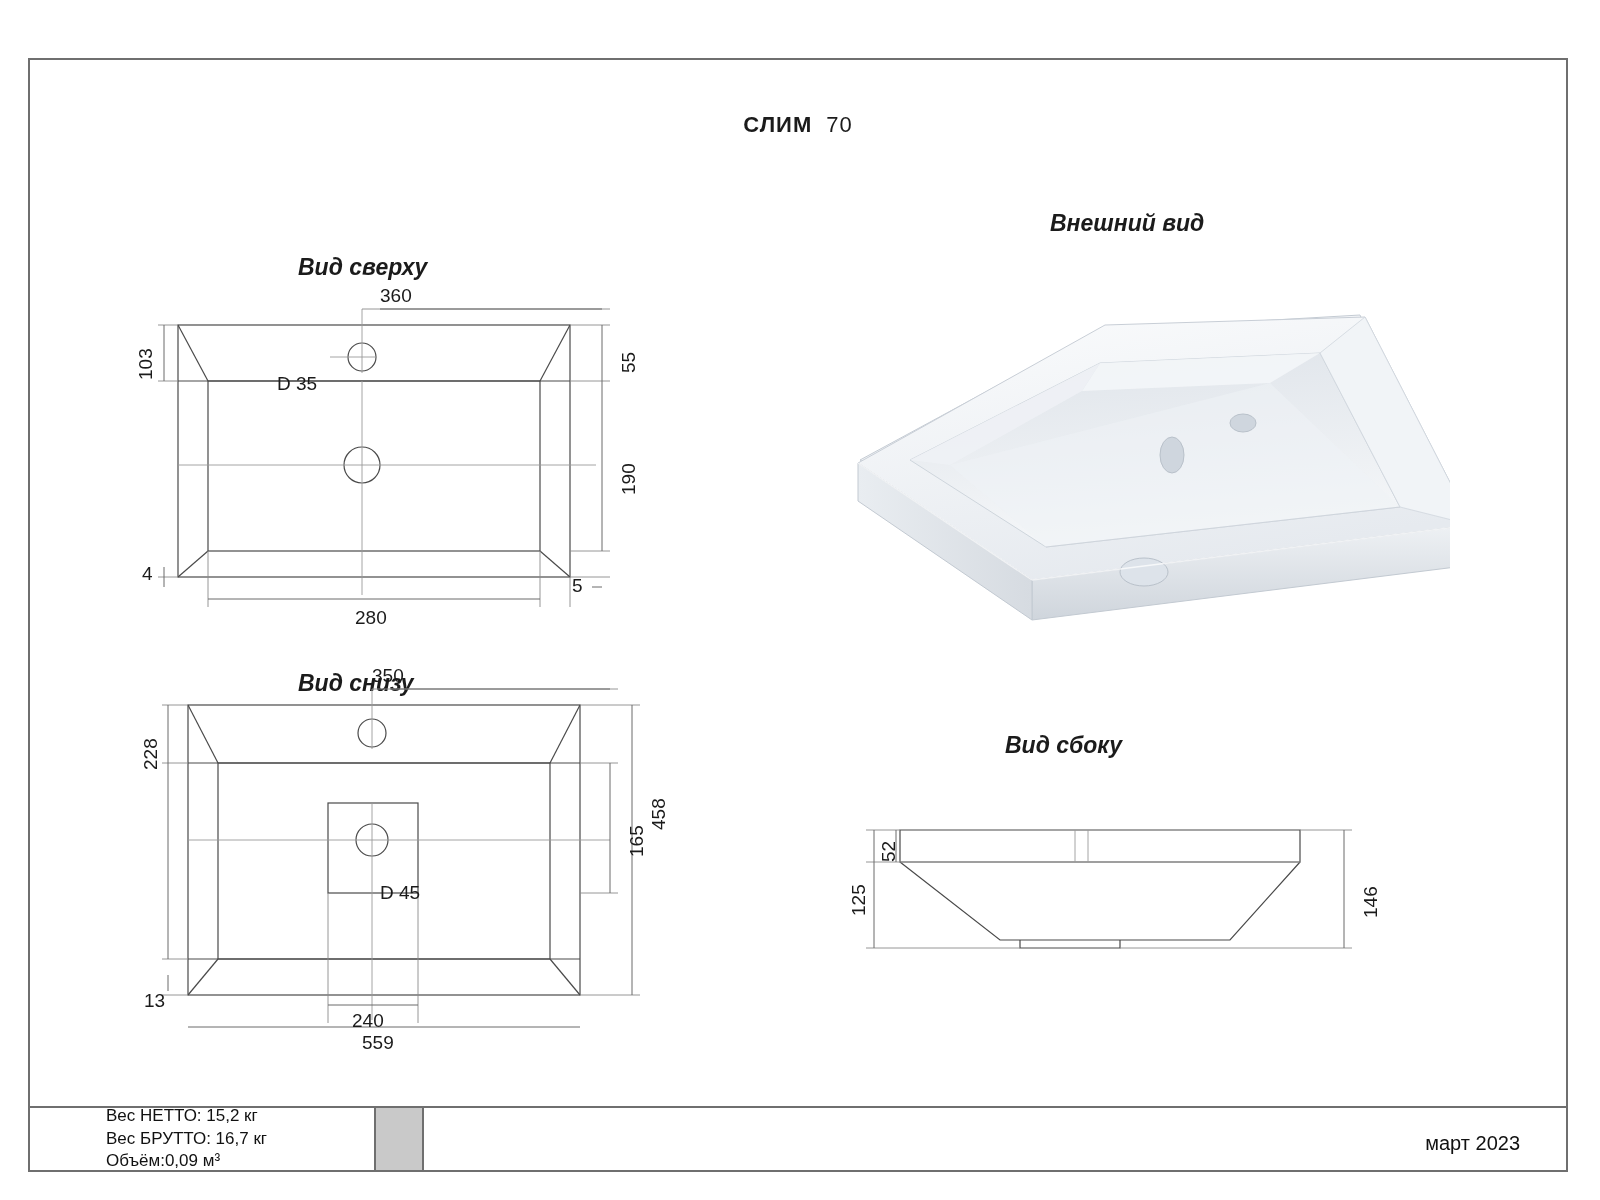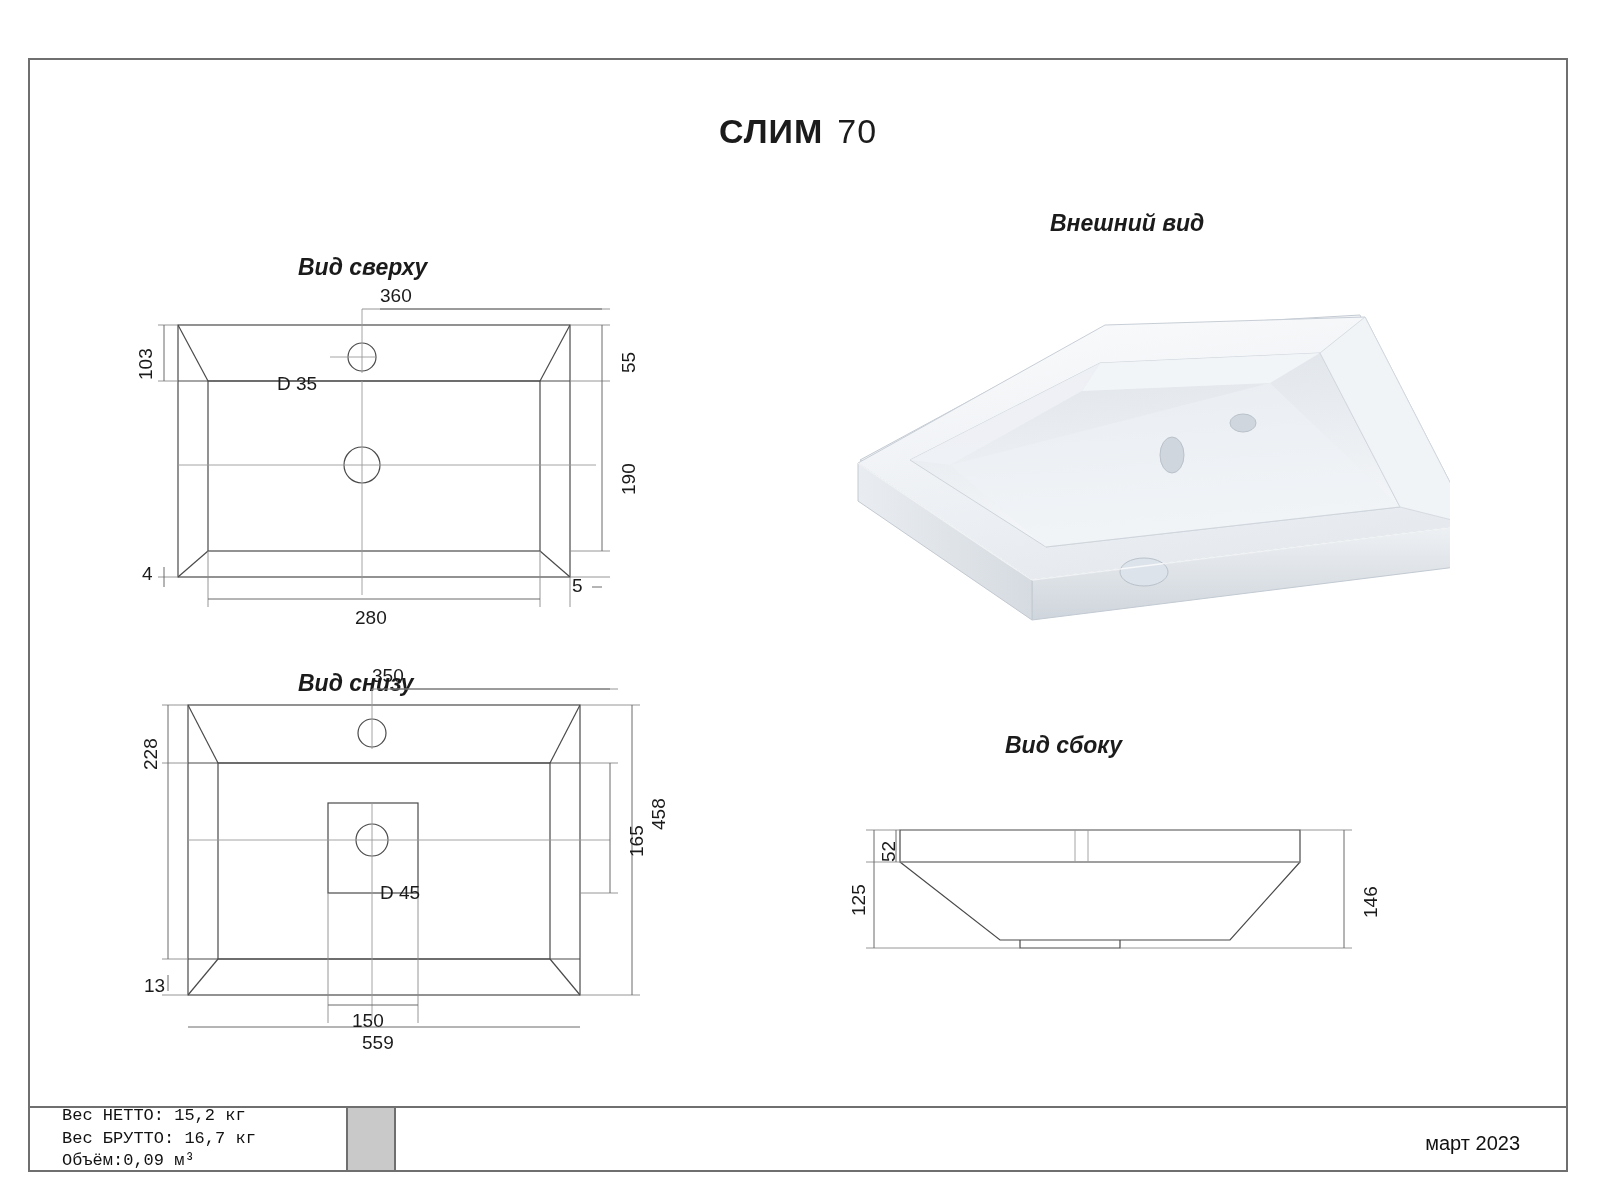--- a/index.html
+++ b/index.html
@@ -24,21 +24,21 @@
     height: 1050px;
     border: 2px solid #6f6f6f;
     box-sizing: border-box;
   }
   .title {
     position: absolute;
     left: 0;
     top: 52px;
     width: 100%;
     text-align: center;
-    font-size: 34px;
+    font-size: 22px;
     font-weight: bold;
     letter-spacing: 1px;
     color: #1b1b1b;
   }
   .title .num {
     font-weight: normal;
     margin-left: 14px;
   }
   .viewlabel {
     position: absolute;
@@ -66,32 +66,31 @@
     left: 28px;
     top: 1108px;
     width: 1540px;
     height: 64px;
     box-sizing: border-box;
     border: 2px solid #6f6f6f;
     border-top: none;
     display: flex;
   }
   #weightbox {
-    width: 318px;
+    width: 346px;
     box-sizing: border-box;
     border-right: 2px solid #6f6f6f;
     background: #ffffff;
     display: flex;
     flex-direction: column;
     justify-content: center;
-    padding-left: 32px;
+    padding-left: 76px;
     font-size: 17px;
     color: #111;
     line-height: 1.34;
-    font-family: Liberation Mono, monospace;
   }
   #graybox {
     width: 48px;
     background: #c9c9c9;
     border-right: 2px solid #6f6f6f;
     box-sizing: border-box;
   }
   #noticebox {
     flex: 1;
     background: #c9c9c9;
@@ -235,22 +234,22 @@
           <line x1="188" y1="330" x2="278" y2="330"></line>
           <line x1="48" y1="352" x2="440" y2="352"></line>
           <line x1="250" y1="14" x2="470" y2="14"></line>
         </g>
       </svg>
       <div class="dimtxt" style="left:232px; top:-10px;">350</div>
       <div class="dimtxt vert" style="left:0px; top:95px;">228</div>
       <div class="dimtxt vert" style="left:508px; top:155px;">458</div>
       <div class="dimtxt vert" style="left:486px; top:182px;">165</div>
       <div class="dimtxt" style="left:240px; top:207px;">D 45</div>
-      <div class="dimtxt" style="left:4px; top:300px;text-align:center;">13</div>
-      <div class="dimtxt" style="left:212px; top:335px;">150</div>
+      <div class="dimtxt" style="left:4px; top:315px;text-align:center;">13</div>
+      <div class="dimtxt" style="left:212px; top:335px;">240</div>
       <div class="dimtxt" style="left:222px; top:357px;">559</div>
     </div>
 
     <div style="position:absolute; left:770px; top:215px; width:650px; height:400px;">
       <svg width="650" height="400" viewBox="0 0 650 400">
         <defs>
           <linearGradient id="gTop" x1="0" y1="0" x2="0.4" y2="1">
             <stop offset="0%" stop-color="#fbfcfd"></stop>
             <stop offset="100%" stop-color="#e6eaef"></stop>
           </linearGradient>

